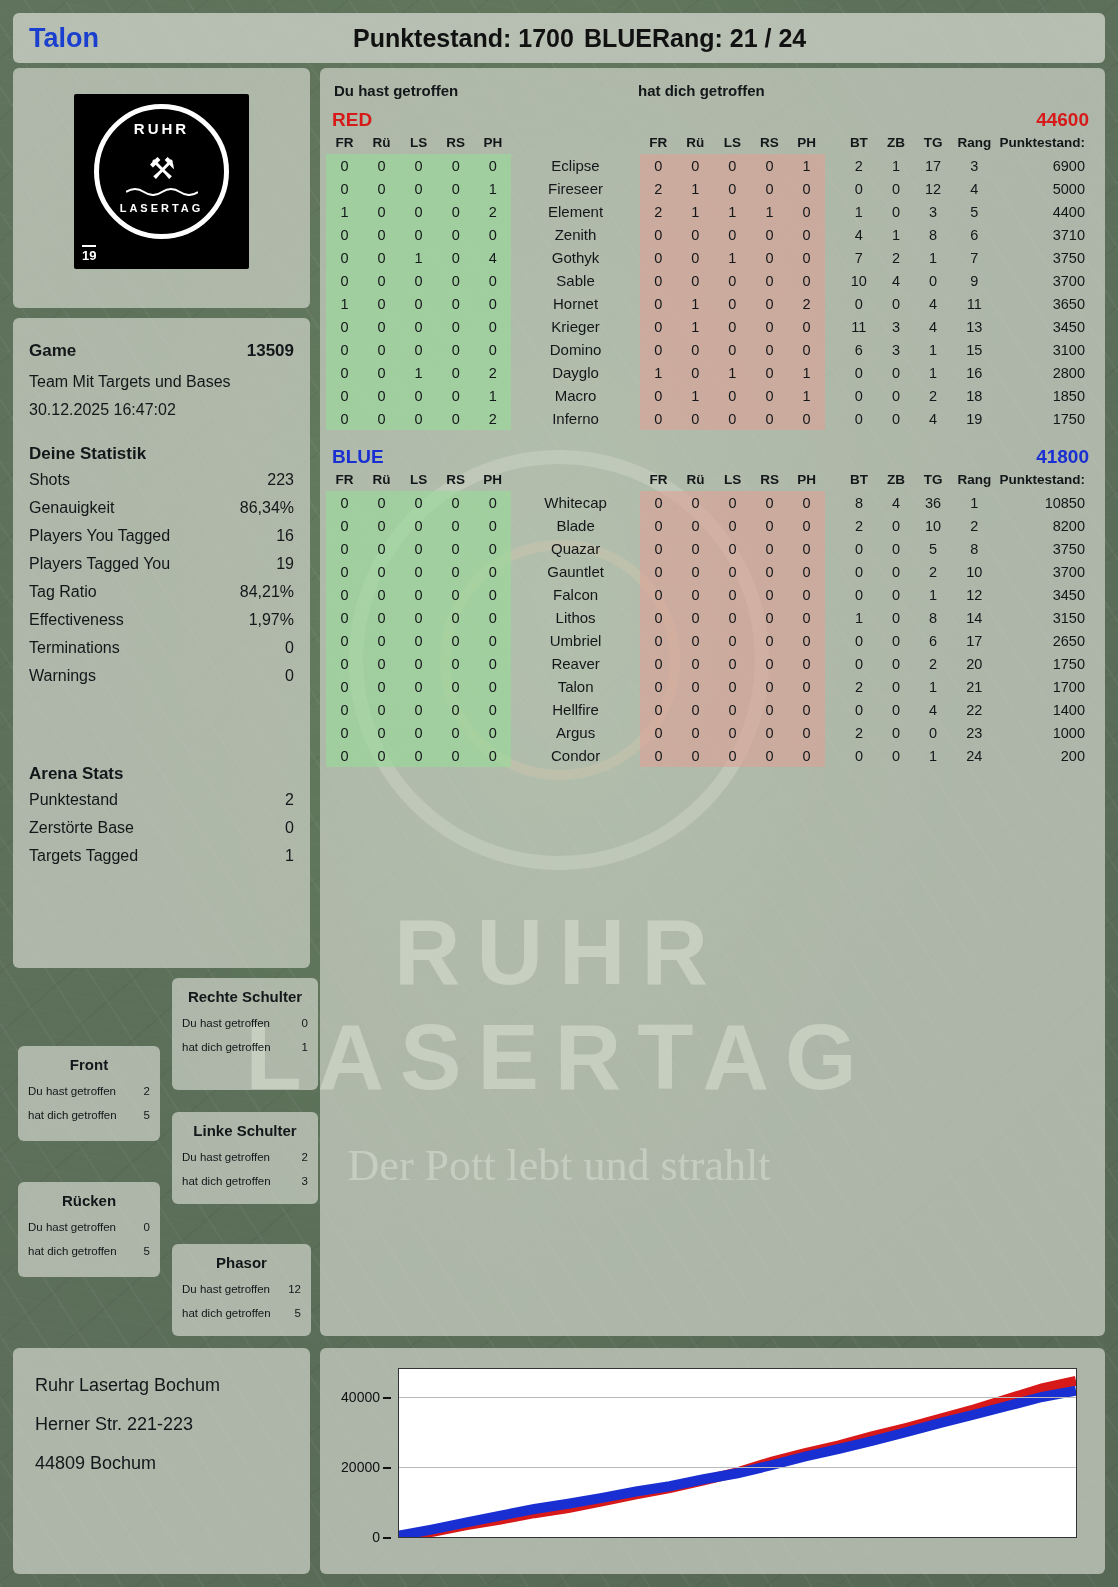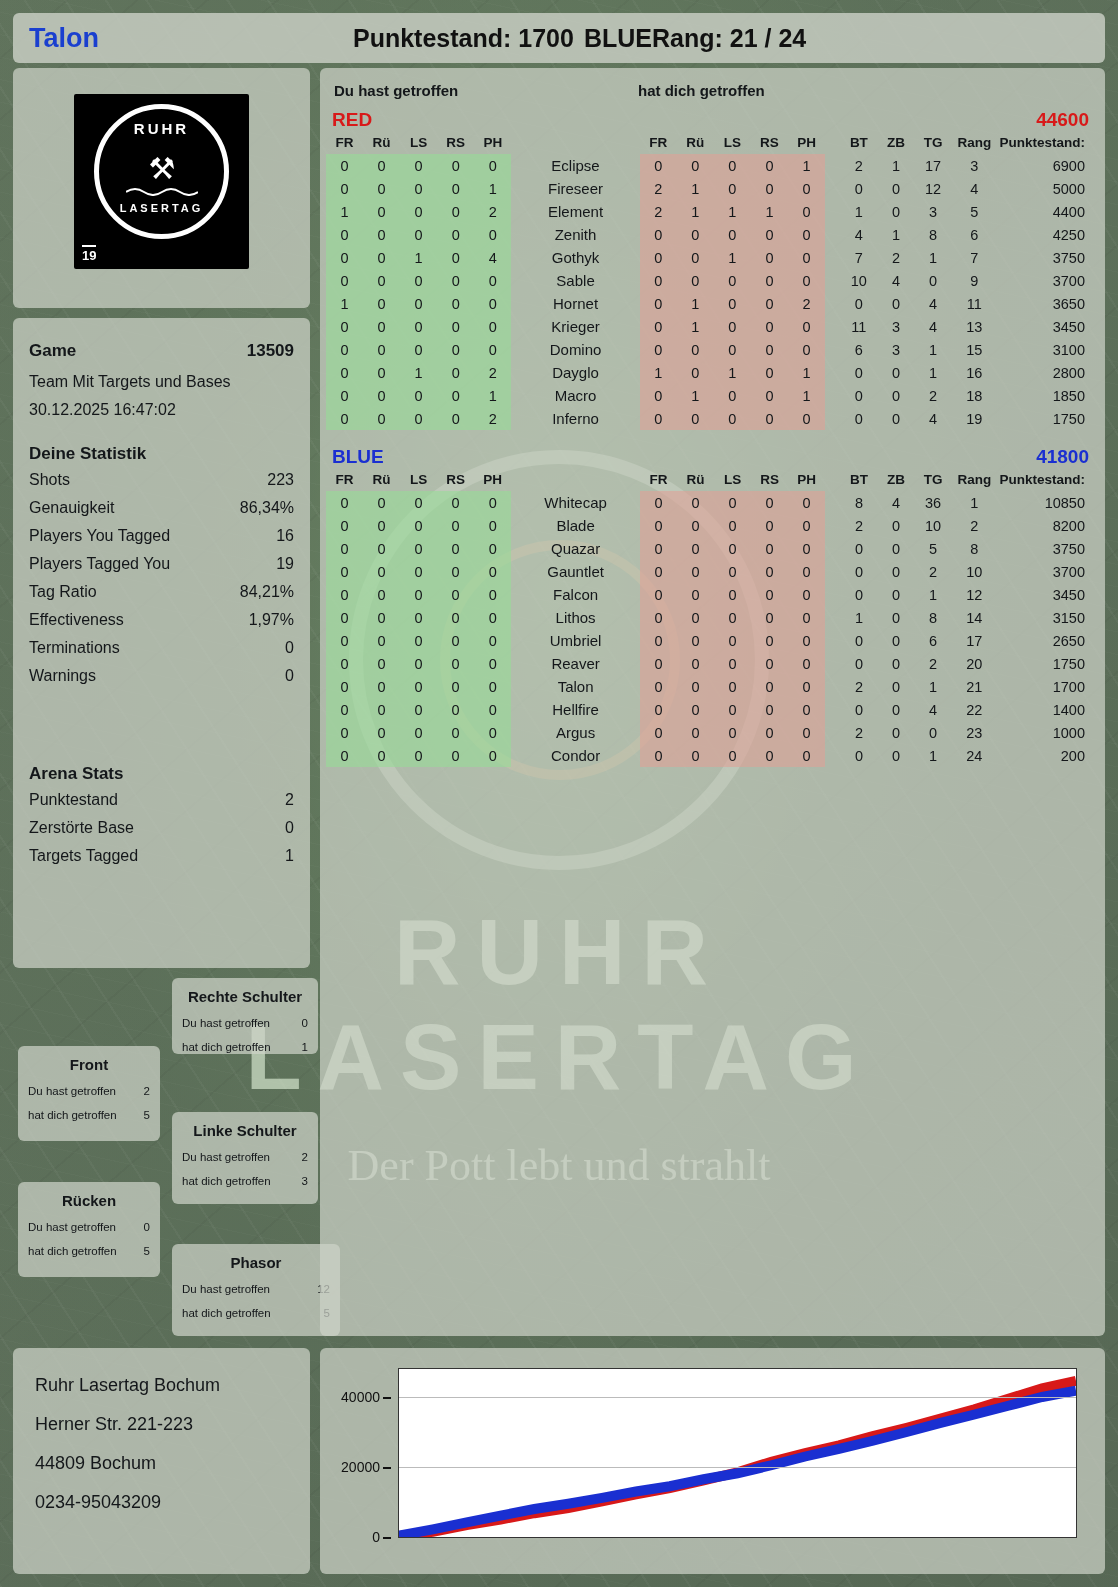--- a/index.html
+++ b/index.html
@@ -121,23 +121,23 @@
   .plain { font-size:16px; color:#14171a; padding:5px 0;}
   .gap { height:16px; }
   .biggap { height:70px; }
 
   
   .zone { position:absolute; z-index:3; background: rgba(205,210,200,0.72); border-radius:6px; padding:8px 10px;}
   .zone h4 { margin:2px 0 6px; font-size:15px; text-align:center; color:#14171a;}
   .zrow { display:flex; justify-content:space-between; font-size:11.5px; color:#14171a; padding:6px 0;}
   #zone-front { left:18px; top:1046px; width:142px; height:95px;}
   #zone-back { left:18px; top:1182px; width:142px; height:95px;}
-  #zone-rshoulder { left:172px; top:978px; width:146px; height:76px;}
+  #zone-rshoulder { left:172px; top:978px; width:146px; height:112px;}
   #zone-lshoulder { left:172px; top:1112px; width:146px; height:92px;}
-  #zone-phasor { left:172px; top:1244px; width:168px; height:92px;}
+  #zone-phasor { left:172px; top:1244px; width:139px; height:92px;}
 
   
   #address-panel { left:13px; top:1348px; width:297px; height:226px; padding:18px 22px;}
   .addr-line { font-size:18px; color:#14171a; padding:9px 0;}
 
   
   #scoreboard { left:320px; top:68px; width:785px; height:1268px; padding:12px 12px 0 6px;}
   .tbl-head-labels { display:flex; font-size:15px; font-weight:bold; color:#14171a; padding: 2px 0 8px 6px;}
   .lbl-you { width:306px; text-align:left; padding-left:2px;}
   .lbl-them { }
@@ -322,21 +322,20 @@
   <div class="zrow">
     <span>hat dich getroffen</span>
     <span>5</span>
   </div>
 </div>
 
 <div class="panel" id="address-panel">
   <div class="addr-line">Ruhr Lasertag Bochum</div>
   <div class="addr-line">Herner Str. 221-223</div>
   <div class="addr-line">44809 Bochum</div>
-  <div class="addr-line">0234-95043209</div>
 </div>
 
 <div class="panel" id="scoreboard">
   <div class="tbl-head-labels">
     <span class="lbl-you">Du hast getroffen</span>
     <span class="lbl-them">hat dich getroffen</span>
   </div>
   <div id="teams-container">
       <div class="team-row">
         <span class="team-name red">RED</span>
@@ -432,21 +431,21 @@
             <td class="c-them">0</td>
             <td class="c-them">0</td>
             <td class="c-them">0</td>
             <td class="c-them">0</td>
             <td class="c-them">0</td>
             <td class="c-spacer"></td>
             <td class="c-stat">4</td>
             <td class="c-stat">1</td>
             <td class="c-stat">8</td>
             <td class="c-rank">6</td>
-            <td class="c-points">4250</td>
+            <td class="c-points">3710</td>
           </tr>
           <tr>
             <td class="c-you">0</td>
             <td class="c-you">0</td>
             <td class="c-you">1</td>
             <td class="c-you">0</td>
             <td class="c-you">4</td>
             <td class="c-name">Gothyk</td>
             <td class="c-them">0</td>
             <td class="c-them">0</td>

